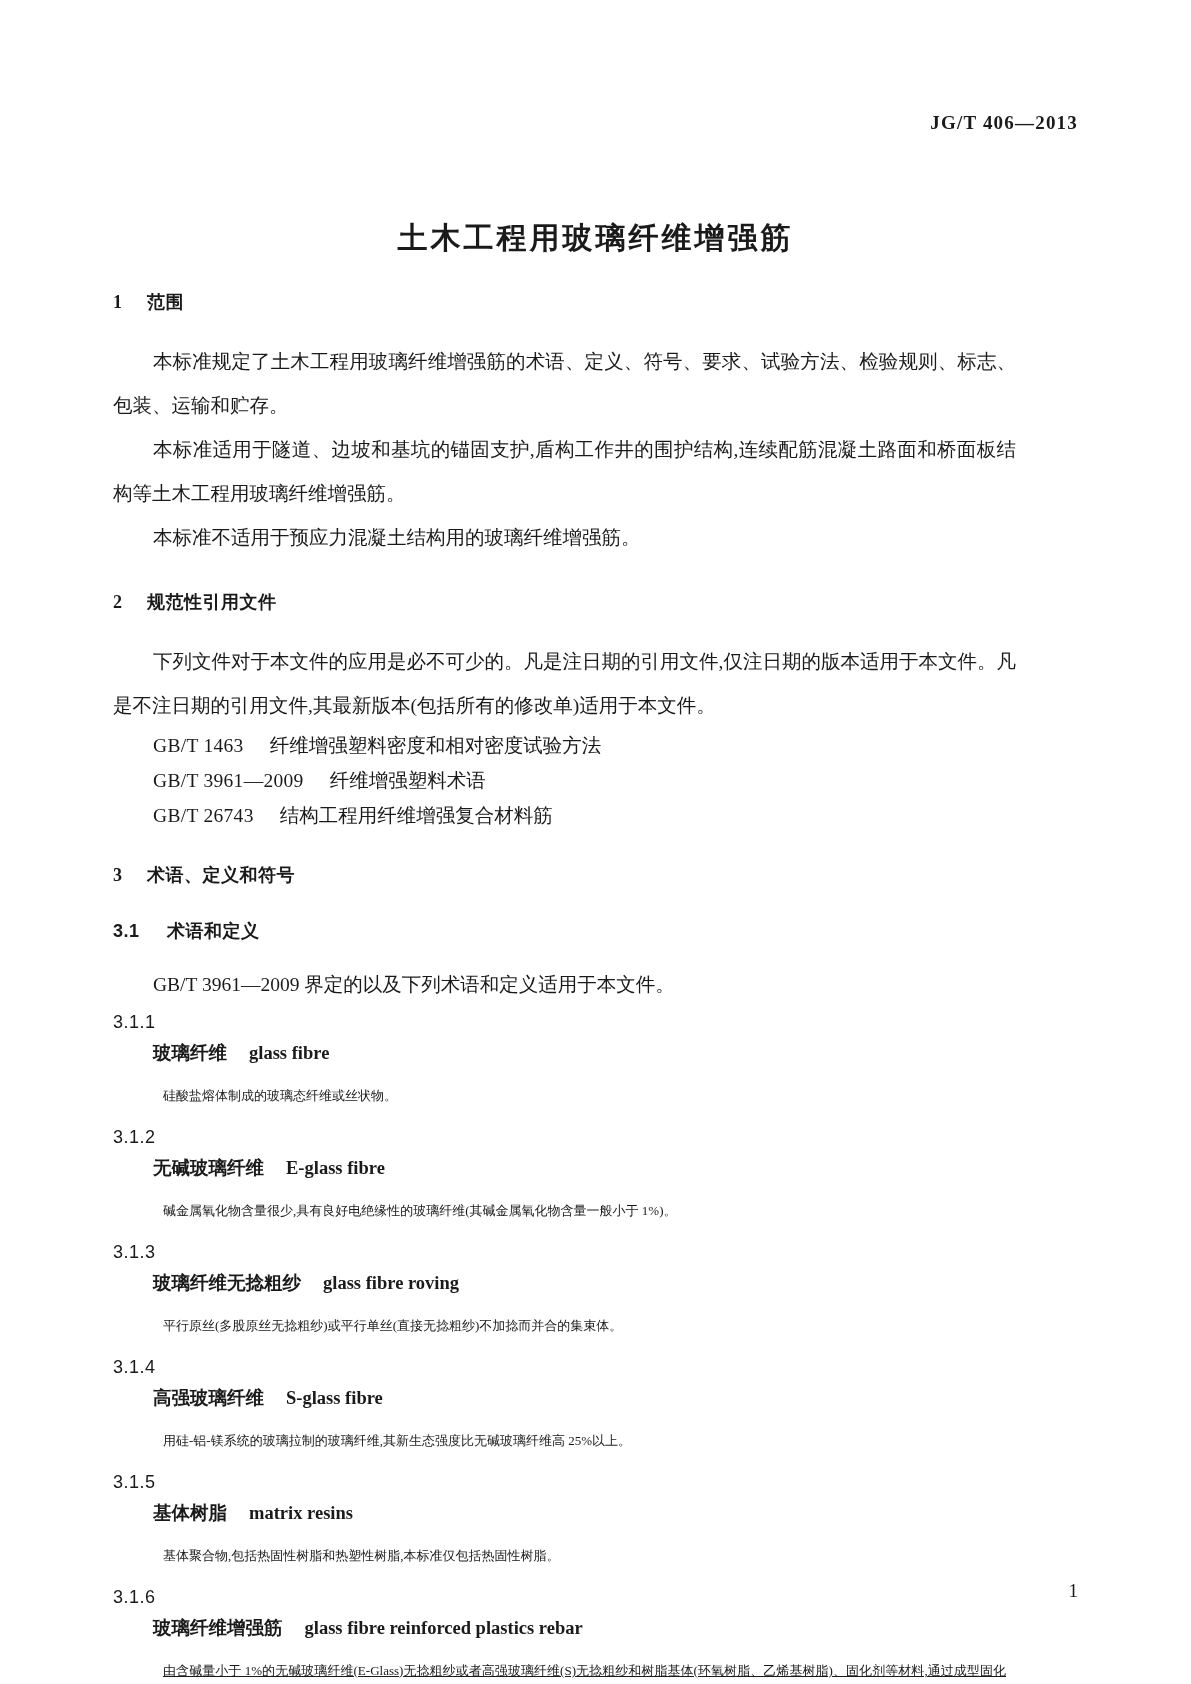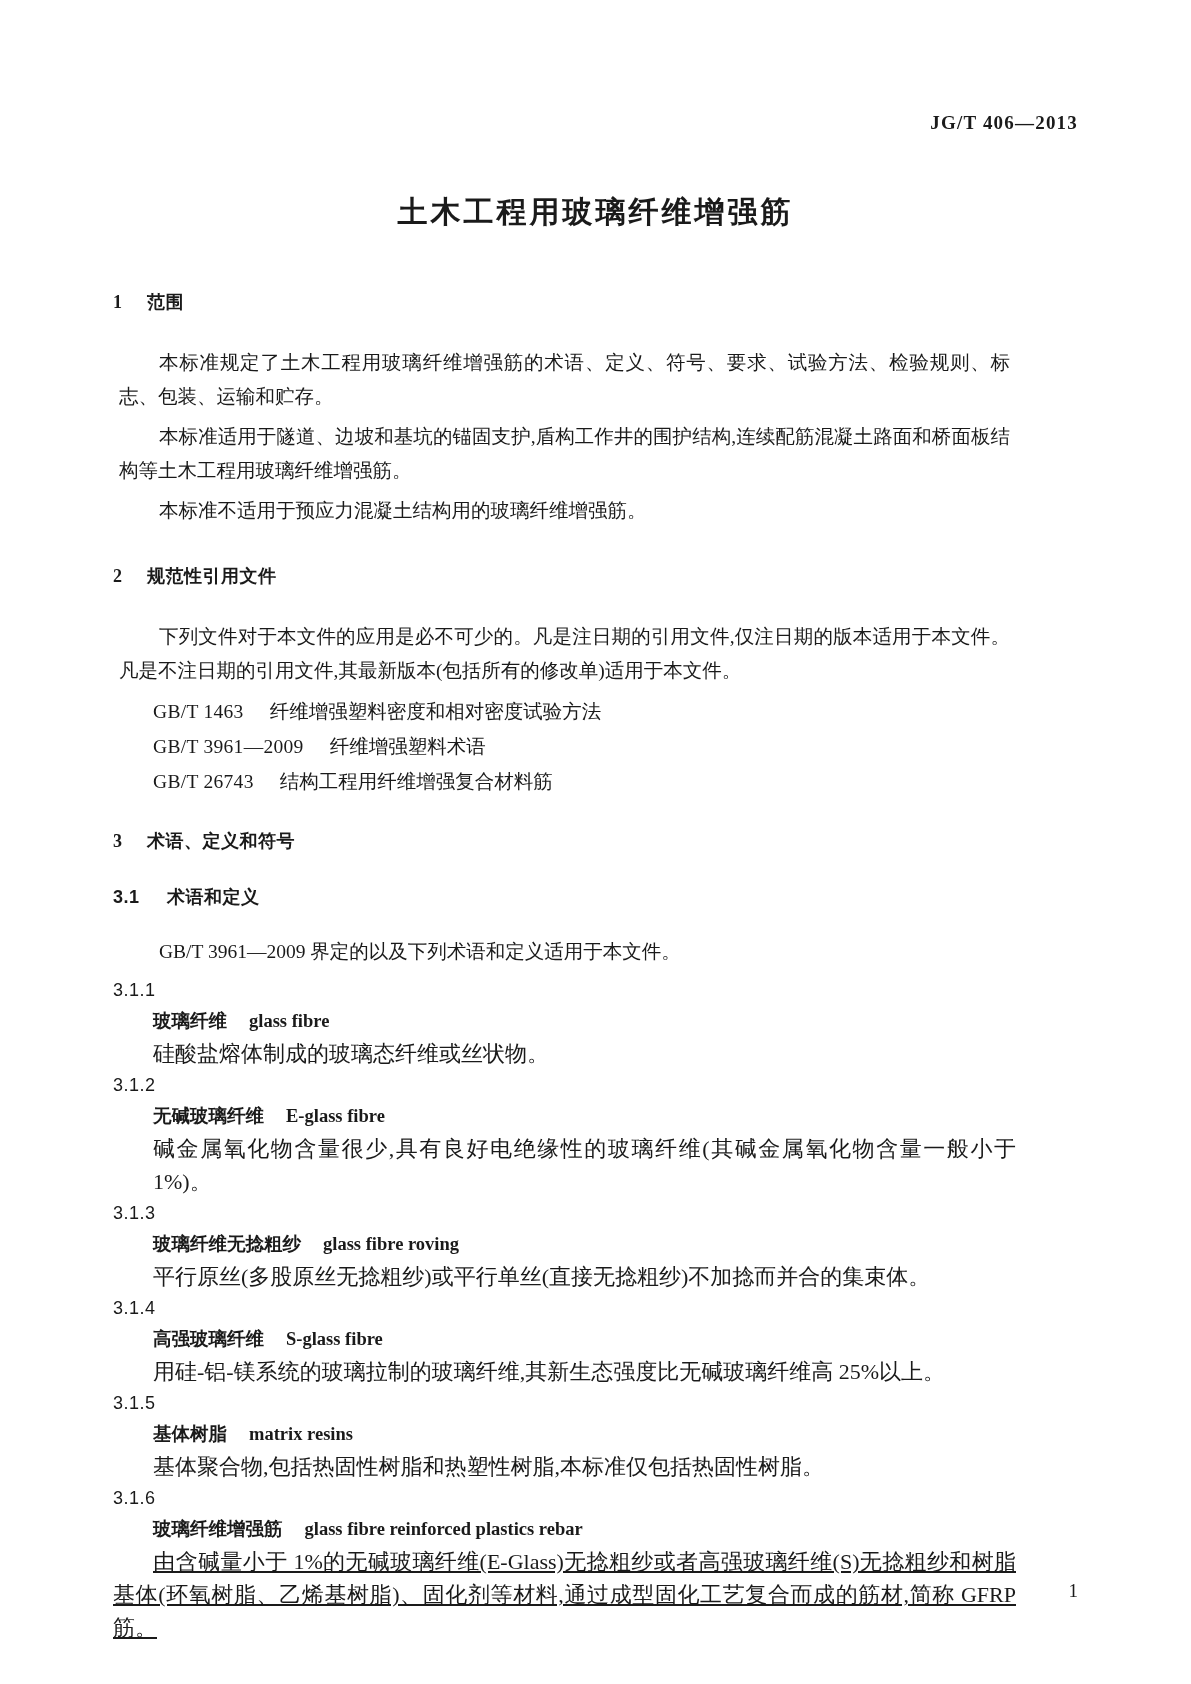--- a/index.html
+++ b/index.html
@@ -28,21 +28,21 @@
     font-family: "Liberation Serif", "DejaVu Serif", serif;
     font-weight: bold;
     font-size: 19px;
     letter-spacing: 1.2px;
     white-space: nowrap;
   }
 
   
   .doc-title {
     position: absolute;
-    top: 192px;
+    top: 218px;
     left: 0;
     width: 1191px;
     text-align: center;
     font-family: "Liberation Sans", "DejaVu Sans", sans-serif;
     font-weight: bold;
     font-size: 30px;
     letter-spacing: 3px;
   }
 
   
@@ -71,25 +71,25 @@
     margin: 0;
     padding: 0;
     letter-spacing: 0.5px;
   }
   .clause-h2 .num { display: inline-block; min-width: 54px; margin-top: 8px; }
 
   
   .para {
     font-family: "Liberation Serif", "DejaVu Serif", serif;
     font-size: 19.5px;
-    line-height: 34px;
+    line-height: 44px;
     text-align: justify;
     text-justify: inter-ideograph;
     text-indent: 40px;
-    margin: 6px;
+    margin: 0;
   }
 
   
   .ref-line {
     font-family: "Liberation Serif", "DejaVu Serif", serif;
     font-size: 19.5px;
     line-height: 35px;
     margin: 0;
     padding-left: 40px;
     white-space: nowrap;
@@ -113,23 +113,23 @@
     margin: 0;
     padding-left: 40px;
   }
   .term-name .en {
     font-family: "Liberation Serif", "DejaVu Serif", serif;
     font-weight: bold;
   }
   .term-name .gap { display: inline-block; width: 22px; }
   .term-def {
     font-family: "Liberation Serif", "DejaVu Serif", serif;
-    font-size: 22px;
+    font-size: 13px;
     line-height: 33px;
-    margin: 0;
+    margin: 10px;
     padding-left: 40px;
     text-align: justify;
     text-justify: inter-ideograph;
   }
   .term-def.wrap { padding-left: 0; text-decoration: underline; }
   .term-def.wrap > .ind { display: inline; }
   .sp-20 { height: 20px; }
   .sp-26 { height: 26px; }
   .sp-30 { height: 30px; }
 

